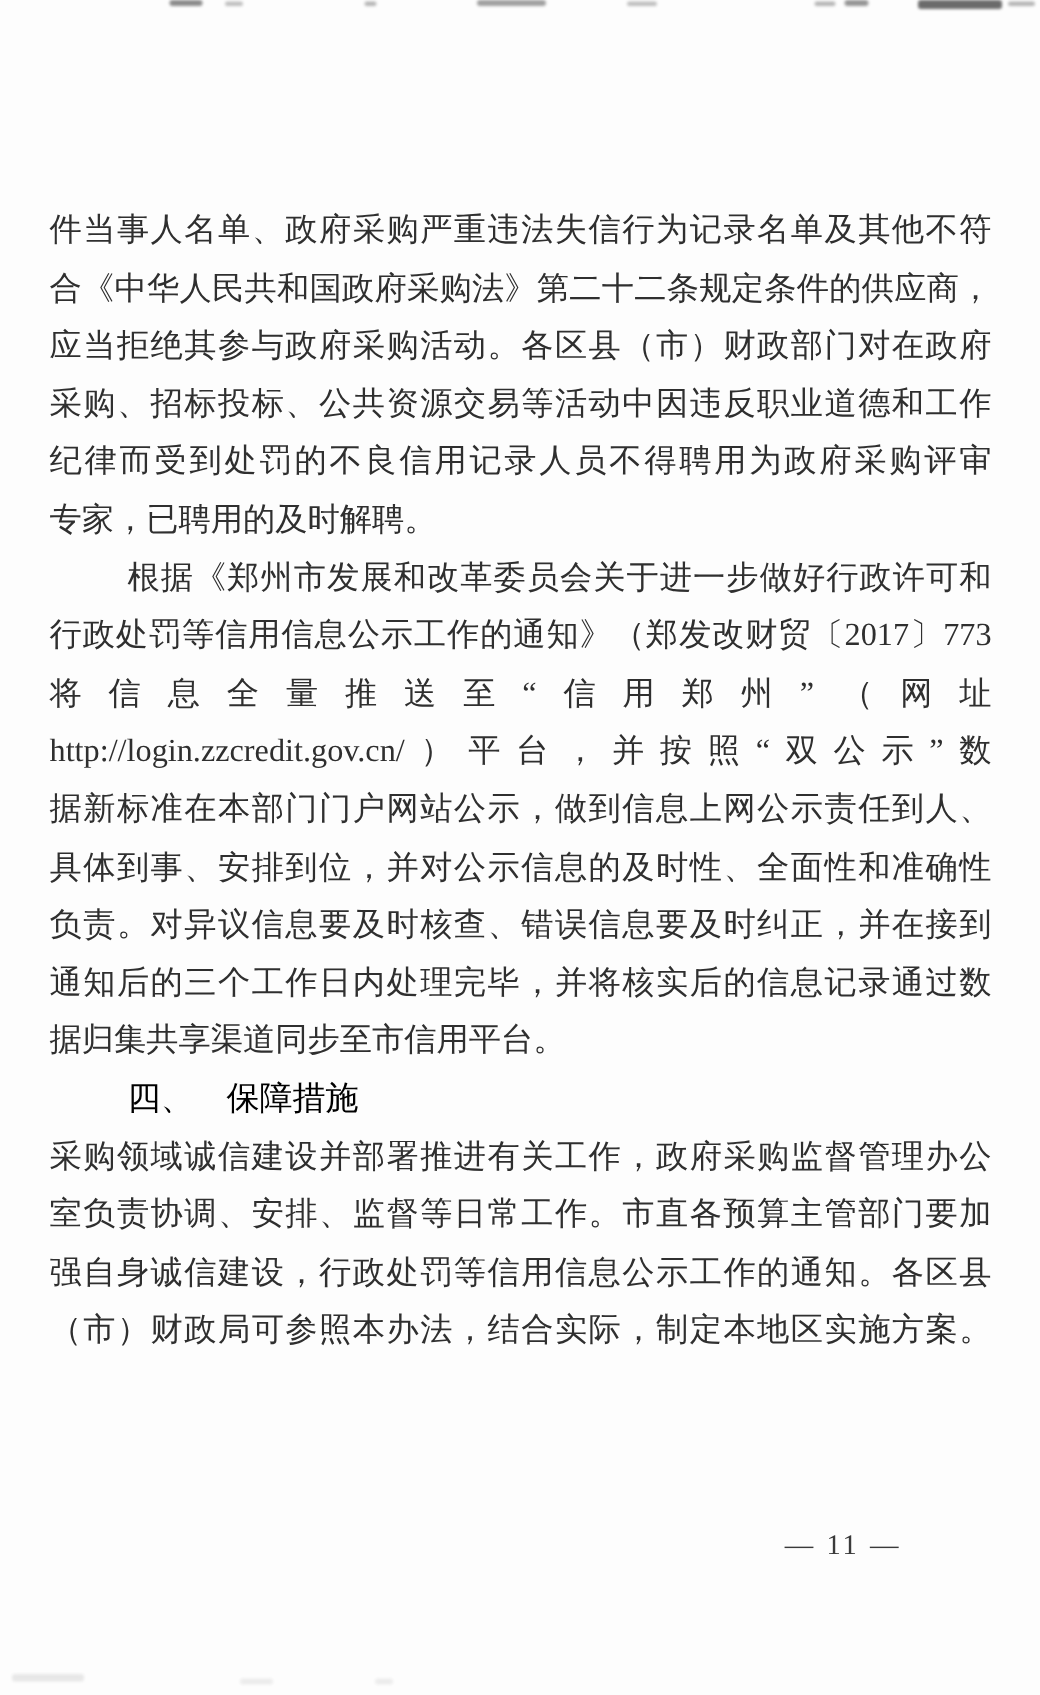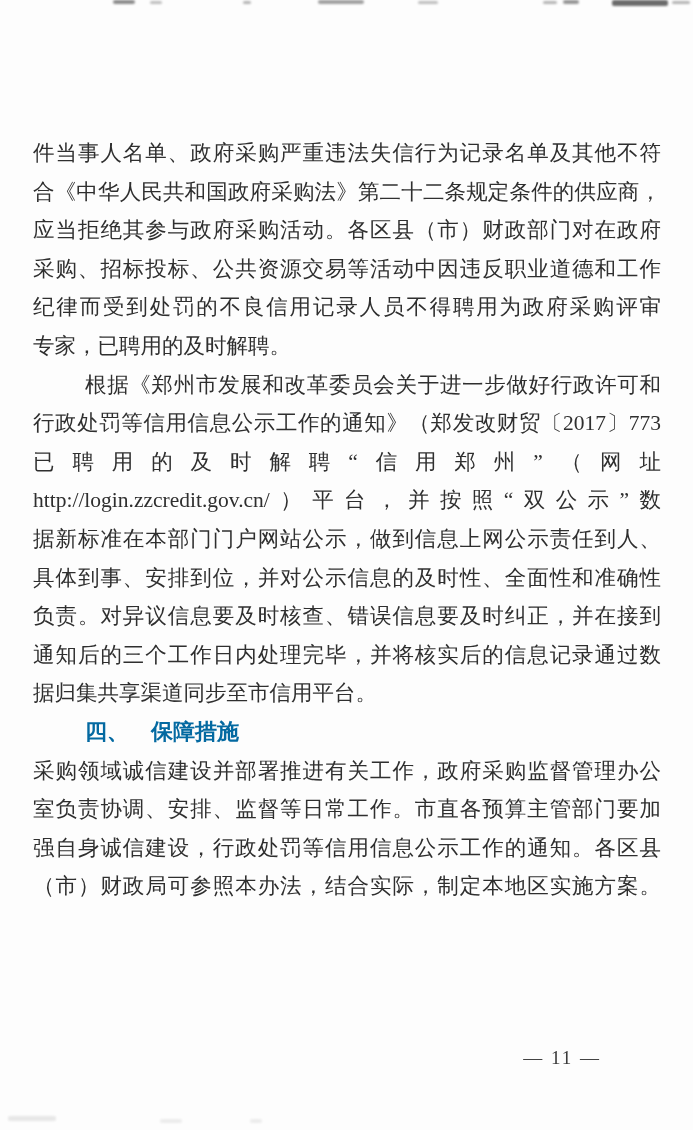--- a/index.html
+++ b/index.html
@@ -25,29 +25,29 @@
     line-height: 38.6px;
     height: 38.6px;
   }
   .just {
     text-align: justify;
     text-align-last: justify;
   }
   .indent { text-indent: 52px; }
   .heading {
     font-family: "Liberation Sans", sans-serif;
-    font-weight: 700;
+    font-weight: 400;
     padding-left: 52px;
     font-size: 22px;
-    color: #0369a1;
+    color: #000000;
   }
   .lead-bold { font-weight: 700; }
   .page-number {
     position: absolute;
-    top: 1047px; right: 92px;
+    top: 1020px; right: 92px;
     font-size: 19px;
     letter-spacing: 2px;
     color: #3a3a3a;
     font-family: "Liberation Serif", serif;
   }
   .smudge {
     position: absolute;
     background: #2e2e2e;
     border-radius: 2px;
     filter: blur(1px);
@@ -87,21 +87,21 @@
 
     <div class="line just">件当事人名单、政府采购严重违法失信行为记录名单及其他不符</div>
     <div class="line just">合《中华人民共和国政府采购法》第二十二条规定条件的供应商，</div>
     <div class="line just">应当拒绝其参与政府采购活动。各区县（市）财政部门对在政府</div>
     <div class="line just">采购、招标投标、公共资源交易等活动中因违反职业道德和工作</div>
     <div class="line just">纪律而受到处罚的不良信用记录人员不得聘用为政府采购评审</div>
     <div class="line">专家，已聘用的及时解聘。</div>
 
     <div class="line just indent">根据《郑州市发展和改革委员会关于进一步做好行政许可和</div>
     <div class="line just">行政处罚等信用信息公示工作的通知》（郑发改财贸〔2017〕773</div>
-    <div class="line just">已聘用的及时解聘“信用郑州”（网址</div>
+    <div class="line just">将信息全量推送至“信用郑州”（网址</div>
     <div class="line just">http://login.zzcredit.gov.cn/）平台，并按照“双公示”数</div>
     <div class="line just">据新标准在本部门门户网站公示，做到信息上网公示责任到人、</div>
     <div class="line just">具体到事、安排到位，并对公示信息的及时性、全面性和准确性</div>
     <div class="line just">负责。对异议信息要及时核查、错误信息要及时纠正，并在接到</div>
     <div class="line just">通知后的三个工作日内处理完毕，并将核实后的信息记录通过数</div>
     <div class="line">据归集共享渠道同步至市信用平台。</div>
 
     <div class="line heading">四、　保障措施</div>
 
     <div class="line just">采购领域诚信建设并部署推进有关工作，政府采购监督管理办公</div>

